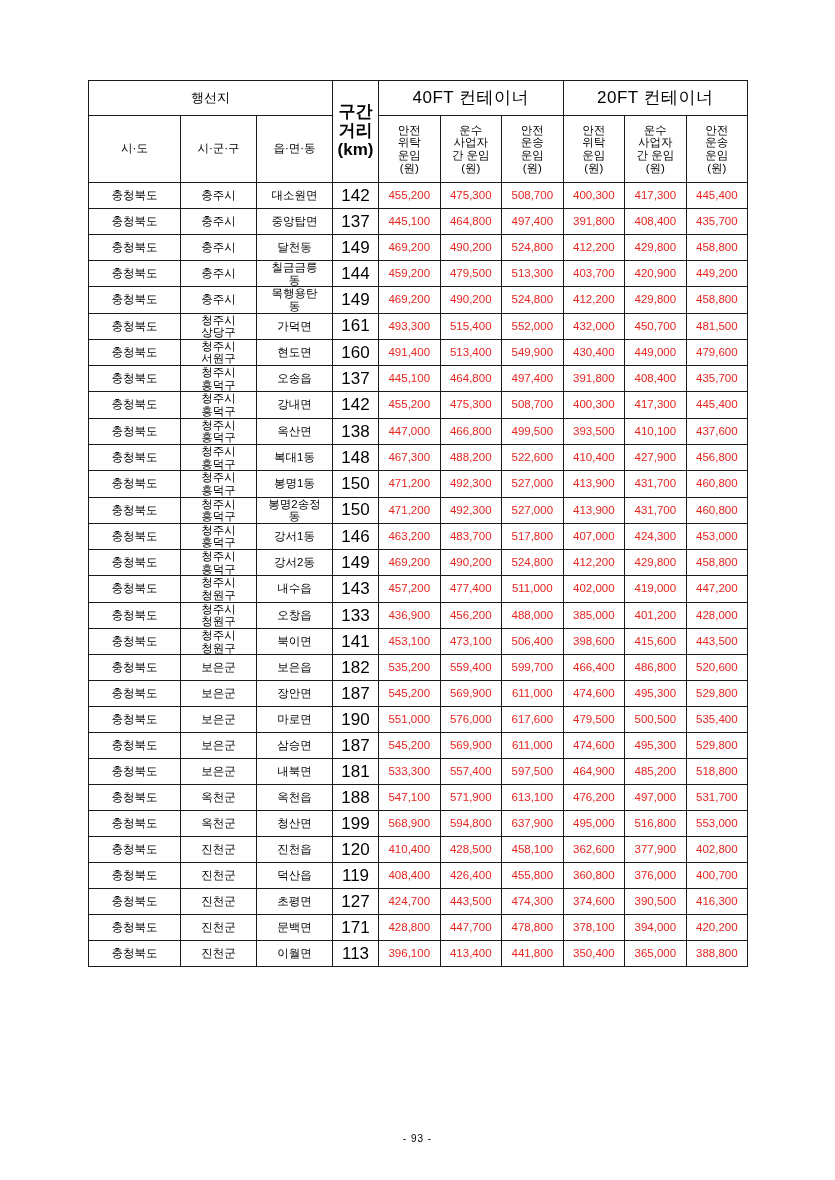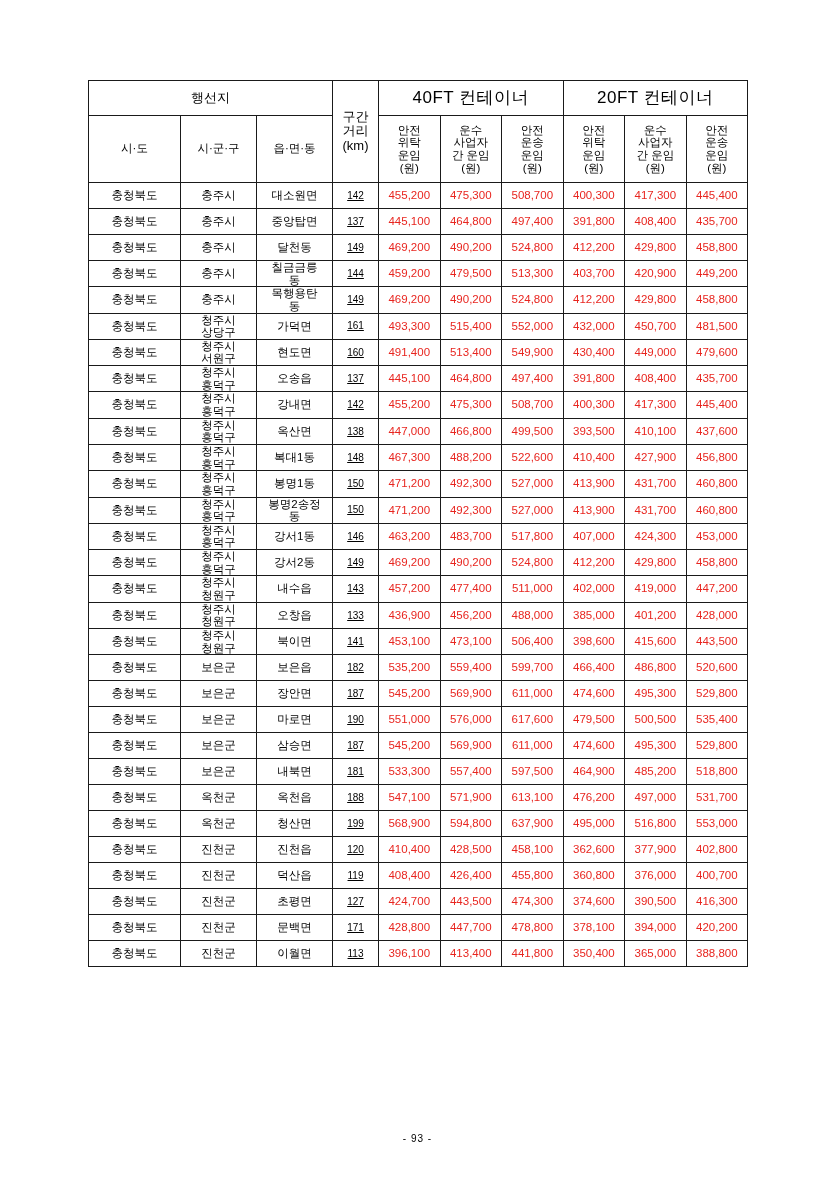--- a/index.html
+++ b/index.html
@@ -47,34 +47,34 @@
     height: 34px;
     font-size: 17px;
     letter-spacing: 0.5px;
   }
   thead th.sub {
     height: 66px;
     font-size: 11.5px;
     margin-left: 16px;
   }
   thead th.dist {
-    font-size: 13px;
+    font-size: 17px;
+    font-weight: bold;
   }
   tbody td {
     height: 25px;
     padding: 2px 1px;
   }
   tbody td.place {
     font-size: 11.5px;
     color: #000;
   }
   tbody td.dist {
-    font-size: 10px;
+    font-size: 17px;
     color: #000;
-    text-decoration: underline;
   }
   tbody td.money {
     font-size: 11.5px;
     color: #e8251f;
   }
   .two-line {
     display: block;
     line-height: 1.1;
   }
   .footer {

